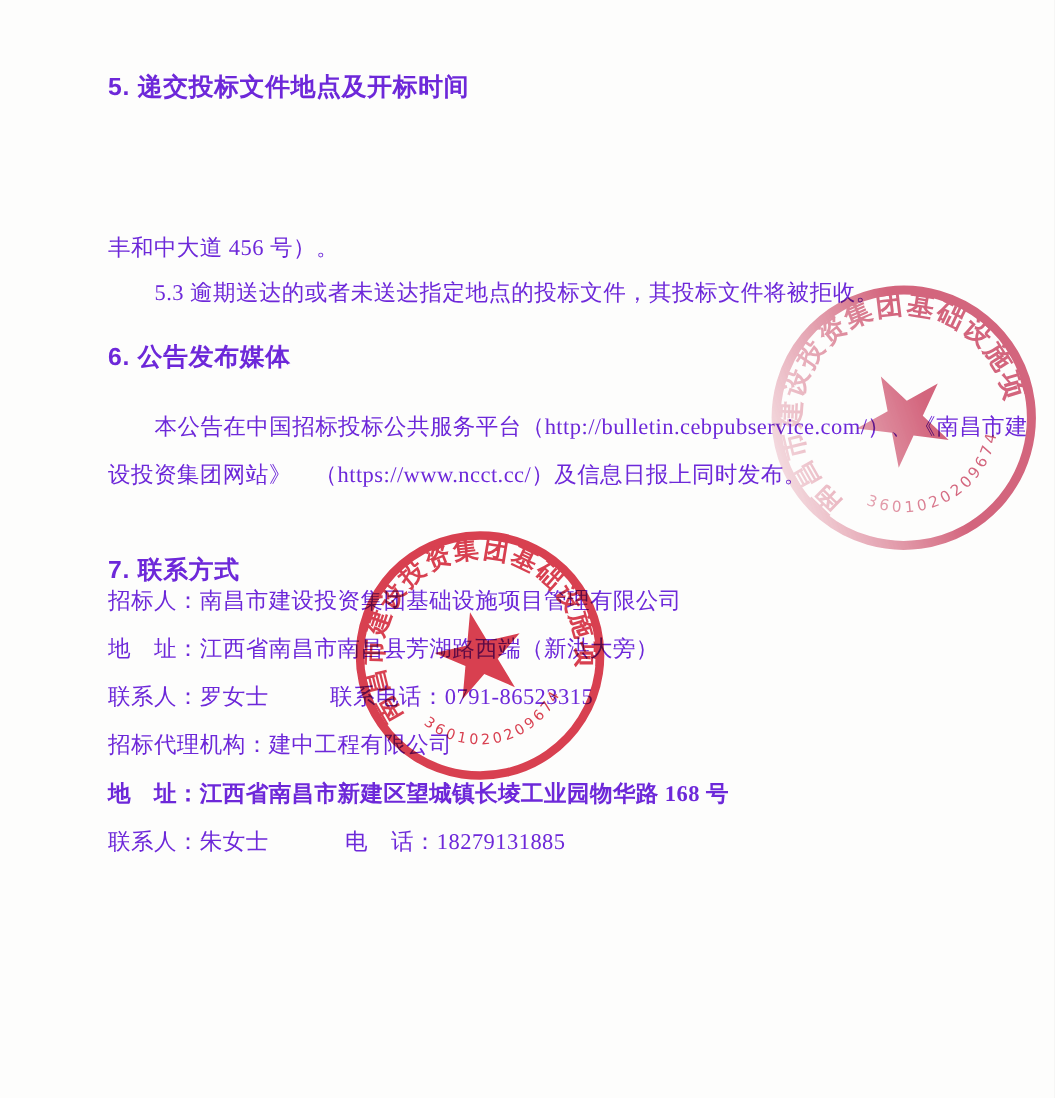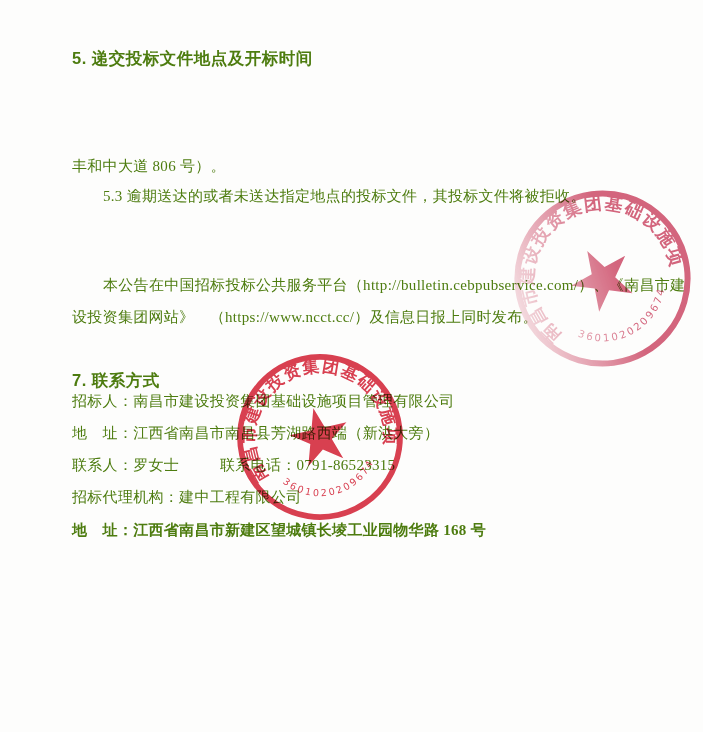--- a/index.html
+++ b/index.html
@@ -3,21 +3,21 @@
 <meta charset="utf-8">
 <style>
   html,body{margin:0;padding:0;}
   body{background:#e8e8e8;}
   .page{
     position:relative;
     width:703px;height:732px;
     margin:0 auto;
     background:#fdfdfc;
     overflow:hidden;
-    color:#4d7c0f;
+    color:#6d28d9;
     font-family:"Liberation Serif","DejaVu Serif",serif;
   }
   .line{
     position:absolute;
     left:72px;
     white-space:nowrap;
     font-size:15px;
     letter-spacing:0.3px;
     line-height:20px;
   }
@@ -59,32 +59,34 @@
     letter-spacing:2.6px;
   }
   .seal-star{stroke:none;}
 </style>
 </head>
 <body>
 
 <div class="page">
 
   <div class="line heading" style="top:48px;">5. 递交投标文件地点及开标时间</div>
-  <div class="line" style="top:156px;">丰和中大道 806 号）。</div>
+  <div class="line" style="top:156px;">丰和中大道 456 号）。</div>
   <div class="line indent" style="top:186px;">5.3 逾期送达的或者未送达指定地点的投标文件，其投标文件将被拒收。</div>
 
+  <div class="line heading" style="top:228px;">6. 公告发布媒体</div>
   <div class="line" style="top:307px;">设投资集团网站》　（https://www.ncct.cc/）及信息日报上同时发布。</div>
   <div class="line indent" style="top:275px;">本公告在中国招标投标公共服务平台（http://bulletin.cebpubservice.com/）、《南昌市建</div>
 
   <div class="line heading" style="top:350px;margin-top:20px;">7. 联系方式</div>
   <div class="line" style="top:391px;">招标人：南昌市建设投资集团基础设施项目管理有限公司</div>
   <div class="line" style="top:423px;">地　址：江西省南昌市南昌县芳湖路西端（新洪大旁）</div>
   <div class="line" style="top:455px;"><span class="gap1">联系人：罗女士</span><span>联系电话：0791-86523315</span></div>
   <div class="line" style="top:487px;">招标代理机构：建中工程有限公司</div>
   <div class="line" style="top:520px;font-weight:bold;">地　址：江西省南昌市新建区望城镇长堎工业园物华路 168 号</div>
+  <div class="line" style="top:552px;"><span class="gap2">联系人：朱女士</span><span>电　话：18279131885</span></div>
 
   <svg class="seal seal-right" viewBox="0 0 200 200">
     <g fill="#c93a5a">
       <circle cx="100" cy="100" r="92" fill="none" stroke-width="6.5" stroke="#c93a5a"></circle>
       <path id="arcTopR" d="M 32 131.7 A 75 75 0 1 1 168 131.7" fill="none"></path>
       <path id="arcBotR" d="M 46 141.4 A 68 68 0 0 0 154 141.4" fill="none"></path>
       <path class="seal-star" d="M100,66 L107.9,90.3 L133.4,90.3 L112.7,105.4 L120.6,129.7 L100,114.6 L79.4,129.7 L87.3,105.4 L66.6,90.3 L92.1,90.3 Z"></path>
       <text class="seal-company"><textPath href="#arcTopR" xlink:href="#arcTopR">南昌市建设投资集团基础设施项目管理有限公司</textPath></text>
       <text class="seal-code"><textPath href="#arcBotR" xlink:href="#arcBotR">3601020209674</textPath></text>
     </g>

